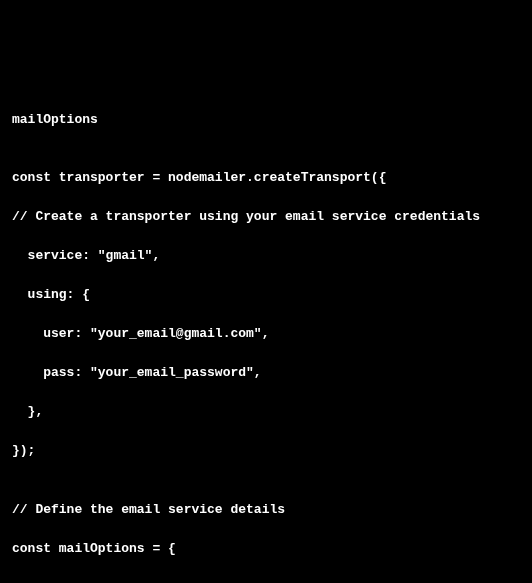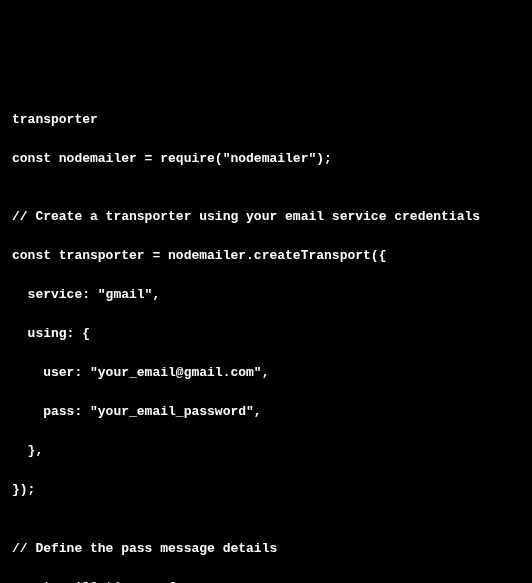--- a/index.html
+++ b/index.html
@@ -24,33 +24,32 @@
     .line {
       display: block;
     }
   </style>
 </head>
 <body>
 
 
 
 <div class="code-block">
-<span class="line">transporter</span>
-<span class="line">const nodemailer = require("nodemailer");</span>
+<span class="line">mailOptions</span>
 <span class="line"></span>
+<span class="line">const transporter = nodemailer.createTransport({</span>
 <span class="line">// Create a transporter using your email service credentials</span>
-<span class="line">const transporter = nodemailer.createTransport({</span>
 <span class="line">  service: "gmail",</span>
 <span class="line">  using: {</span>
 <span class="line">    user: "your_email@gmail.com",</span>
 <span class="line">    pass: "your_email_password",</span>
 <span class="line">  },</span>
 <span class="line">});</span>
 <span class="line"></span>
-<span class="line">// Define the pass message details</span>
+<span class="line">// Define the email service details</span>
 <span class="line">const mailOptions = {</span>
 
 
 
 
 
 <span class="line"></span>
 
 
 

